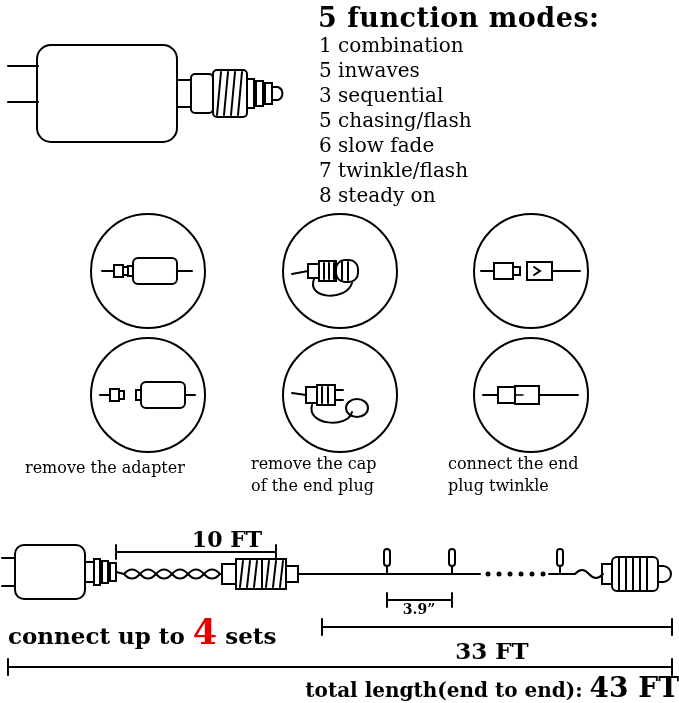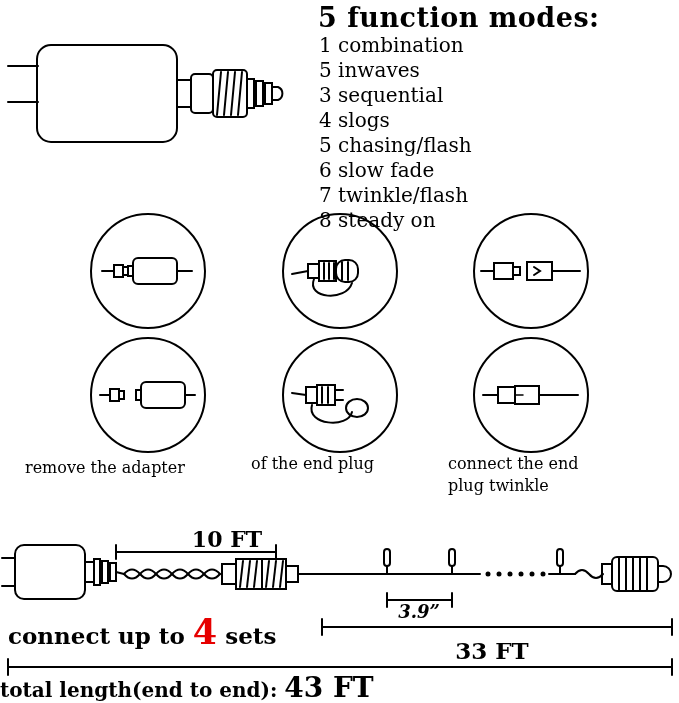--- a/index.html
+++ b/index.html
@@ -27,34 +27,34 @@
   }
   .caption {
     font-size:16px; line-height:22px; 
   }
   #cap1 { left:25px;  top:457px; width:220px; }
   #cap2 { left:251px; top:453px; width:180px; }
   #cap3 { left:448px; top:453px; width:180px; }
 
   .m-label { font-weight:700; text-align:center; white-space:nowrap; }
   #label-10ft { left:155px; top:526px; width:80px; font-size:22px;margin-left:32px; }
-  #label-39   { left:379px; top:601px; width:80px; font-size:18px;font-style:italic; }
+  #label-39   { left:379px; top:601px; width:80px; font-size:14px; }
   #label-33ft { left:452px; top:637px; width:80px; font-size:23px; }
 
   .connect-line {
     left:8px; top:611px;
     font-size:23px; font-weight:700; white-space:nowrap;
   }
   .connect-line .count {
     color:#e60000; font-size:35px; font-weight:700;
   }
 
   .total-line {
     left:0; top:671px; width:679px;
-    text-align:left; font-weight:700; font-size:20px;
+    text-align:right; font-weight:700; font-size:20px;
     white-space:nowrap;
   }
   .total-line .value { font-size:28px; }
 </style>
 </head>
 <body>
 
 <svg class="art" width="679" height="703" viewBox="0 0 679 703">
   <g stroke="#000" stroke-width="2" fill="none" stroke-linecap="round">
 
@@ -213,31 +213,31 @@
     </g>
   </g>
 </svg>
 
 <h1 class="abs title">5 function modes:</h1>
 
 <ul class="abs modes">
   <li>1 combination</li>
   <li>5 inwaves</li>
   <li>3 sequential</li>
-  <li>4 slogs</li>
   <li>5 chasing/flash</li>
   <li>6 slow fade</li>
   <li>7 twinkle/flash</li>
   <li>8 steady on</li>
 </ul>
 
 <div id="cap1" class="abs caption">
   <div>remove the adapter</div>
 </div>
 <div id="cap2" class="abs caption">
+  <div>remove the cap</div>
   <div>of the end plug</div>
 </div>
 <div id="cap3" class="abs caption">
   <div>connect the end</div>
   <div>plug twinkle</div>
 </div>
 
 <div id="label-10ft" class="abs m-label">10 FT</div>
 <div id="label-39" class="abs m-label">3.9”</div>
 <div id="label-33ft" class="abs m-label">33 FT</div>

